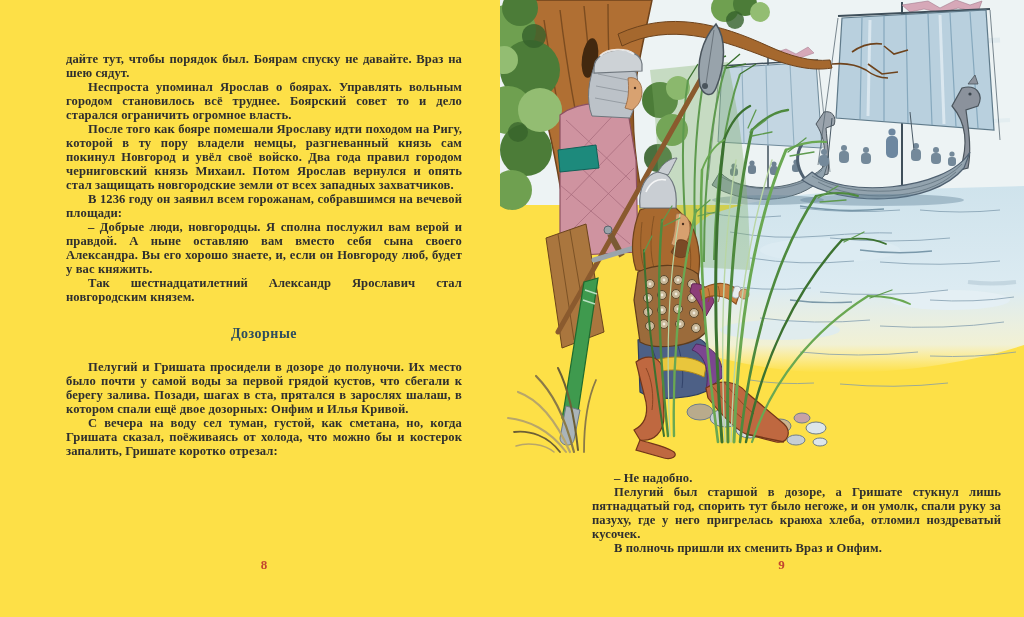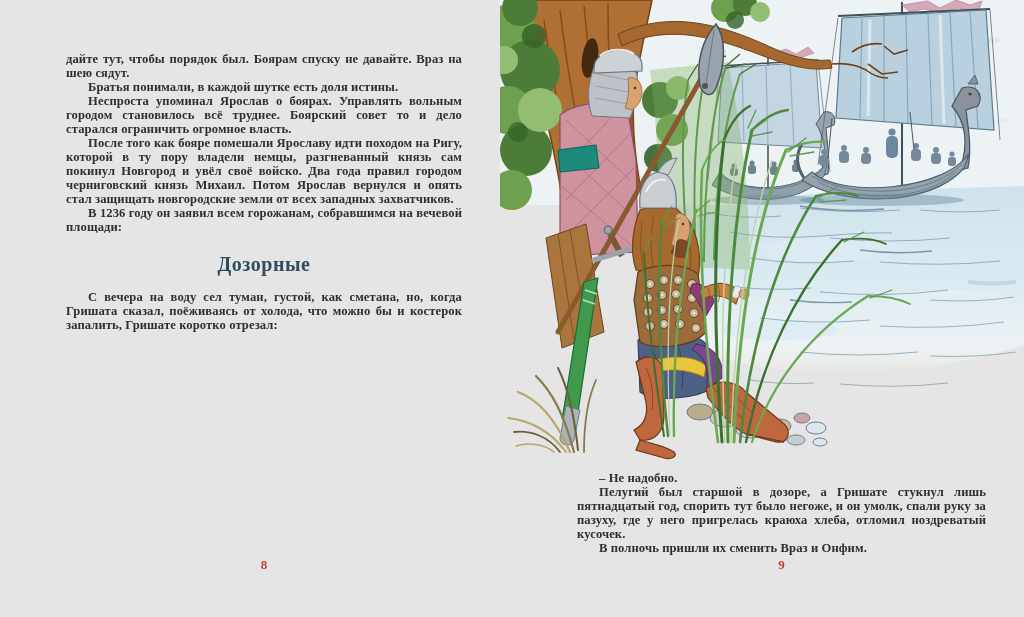--- a/index.html
+++ b/index.html
@@ -1,51 +1,53 @@
 <!DOCTYPE html>
 <html lang="ru"><head>
 <meta charset="utf-8">
 <style>
   html,body{margin:0;padding:0;background:#ffffff;}
   .spread{
-    position:relative;width:1024px;height:617px;background:#e5e5e5;overflow:hidden;
+    position:relative;width:1024px;height:617px;background:#fde047;overflow:hidden;
     font-family:"Liberation Serif","DejaVu Serif",serif;
   }
   .text-col{
     position:absolute;text-align:justify;font-size:12.6px;line-height:14px;
     font-weight:bold;color:#2f2f2f;letter-spacing:0.1px;
   }
   .text-col p{margin:0;text-indent:22px;}
   .text-col p.no-indent{text-indent:0;}
   #left-col{left:66px;top:52px;width:396px;}
-  #right-col{left:577px;top:471px;width:409px;}
+  #right-col{left:592px;top:471px;width:409px;}
   .chapter-title{
     margin:17px 0 13px;text-align:center;text-indent:0;
-    font-size:20px;line-height:26px;font-weight:bold;color:#2e4d5f;letter-spacing:0.5px;
+    font-size:14px;line-height:26px;font-weight:bold;color:#2e4d5f;letter-spacing:0.5px;
   }
   .page-number{
     position:absolute;top:557px;text-align:center;
     color:#c2452f;font-size:13px;font-weight:bold;
   }
   #page-num-left{left:66px;width:396px;}
   #page-num-right{left:577px;width:409px;}
   figure.illustration{position:absolute;left:500px;top:0;width:524px;height:465px;margin:0;}
 </style>
 </head>
 <body>
 
 <div class="spread">
 
   <div class="text-col" id="left-col">
     <p class="no-indent">дайте тут, чтобы порядок был. Боярам спуску не давайте. Враз на шею сядут.</p>
-    <p>Братья понимали, в каждой шутке есть доля истины.</p>
     <p>Неспроста упоминал Ярослав о боярах. Управлять вольным городом становилось всё труднее. Боярский совет то и дело старался ограничить огромное власть.</p>
     <p>После того как бояре помешали Ярославу идти походом на Ригу, которой в ту пору владели немцы, разгневанный князь сам покинул Новгород и увёл своё войско. Два года правил городом черниговский князь Михаил. Потом Ярослав вернулся и опять стал защищать новгородские земли от всех западных захватчиков.</p>
     <p>В 1236 году он заявил всем горожанам, собравшимся на вечевой площади:</p>
+    <p>– Добрые люди, новгородцы. Я сполна послужил вам верой и правдой. А ныне оставляю вам вместо себя сына своего Александра. Вы его хорошо знаете, и, если он Новгороду люб, будет у вас княжить.</p>
+    <p>Так шестнадцатилетний Александр Ярославич стал новгородским князем.</p>
     <h2 class="chapter-title">Дозорные</h2>
+    <p>Пелугий и Гришата просидели в дозоре до полуночи. Их место было почти у самой воды за первой грядой кустов, что сбегали к берегу залива. Позади, шагах в ста, прятался в зарослях шалаш, в котором спали ещё двое дозорных: Онфим и Илья Кривой.</p>
     <p>С вечера на воду сел туман, густой, как сметана, но, когда Гришата сказал, поёживаясь от холода, что можно бы и костерок запалить, Гришате коротко отрезал:</p>
   </div>
   <div class="page-number" id="page-num-left">8</div>
 
   <figure class="illustration" aria-label="Акварельная иллюстрация: два дозорных у воды под старым дубом — стоящий воин в шлеме и кольчуге с копьём и сидящий воин в островерхом шлеме раздвигает камыши, наблюдая за ладьями с полосатыми парусами и драконьими носами на заливе.">
     <svg width="524" height="465" viewBox="0 0 524 465" xmlns="http://www.w3.org/2000/svg">
       <defs>
         <linearGradient id="waterGrad" x1="0" y1="0" x2="0" y2="1">
           <stop offset="0" stop-color="#cfe3ec"></stop>
           <stop offset="0.55" stop-color="#dcebf2"></stop>

